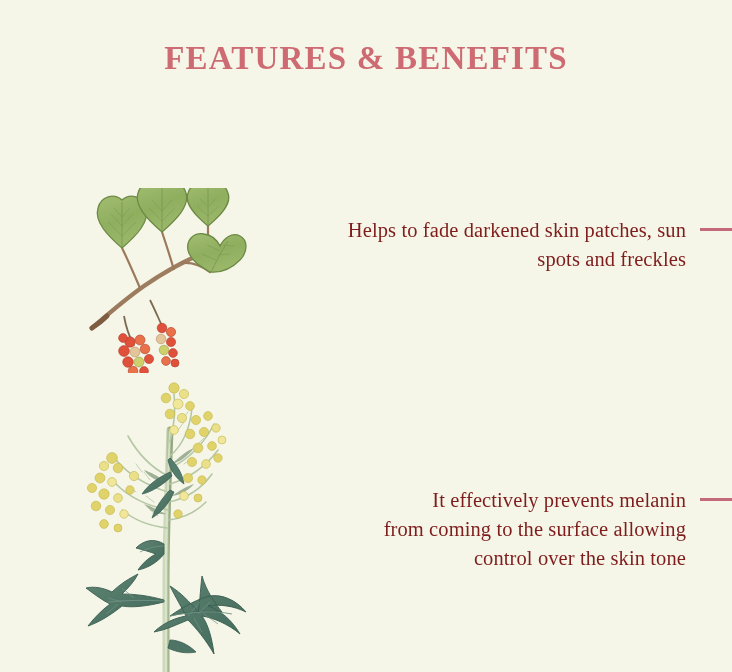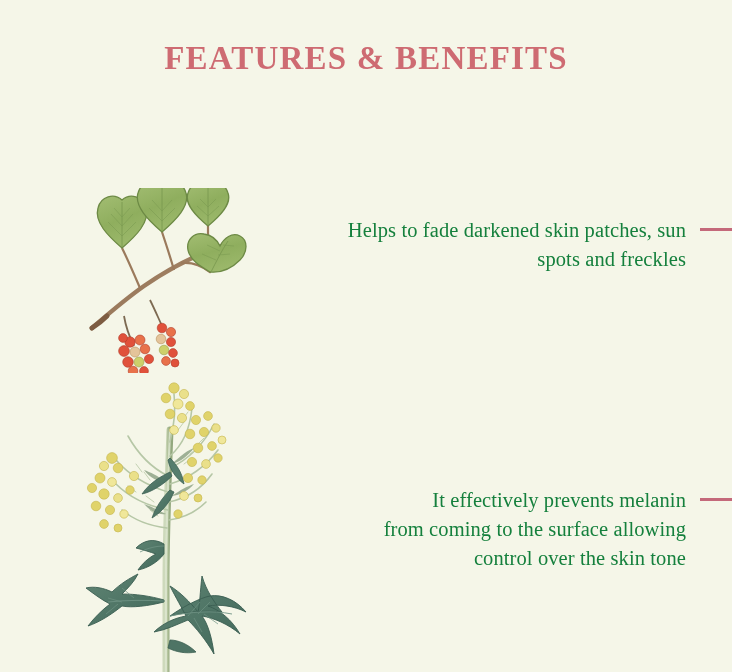--- a/index.html
+++ b/index.html
@@ -38,21 +38,21 @@
 
   
   .benefit {
     position: absolute;
     right: 0;
     display: flex;
     align-items: center;
     justify-content: flex-end;
   }
   .benefit-text {
-    color: #15803d;
+    color: #7f1d1d;
     font-family: "Liberation Serif", "DejaVu Serif", serif;
     font-size: 20.5px;
     line-height: 1.42;
     text-align: right;
     letter-spacing: 0.1px;
     white-space: pre-line;
     padding-right: 14px;
   }
   .benefit-dash {
     width: 32px;

